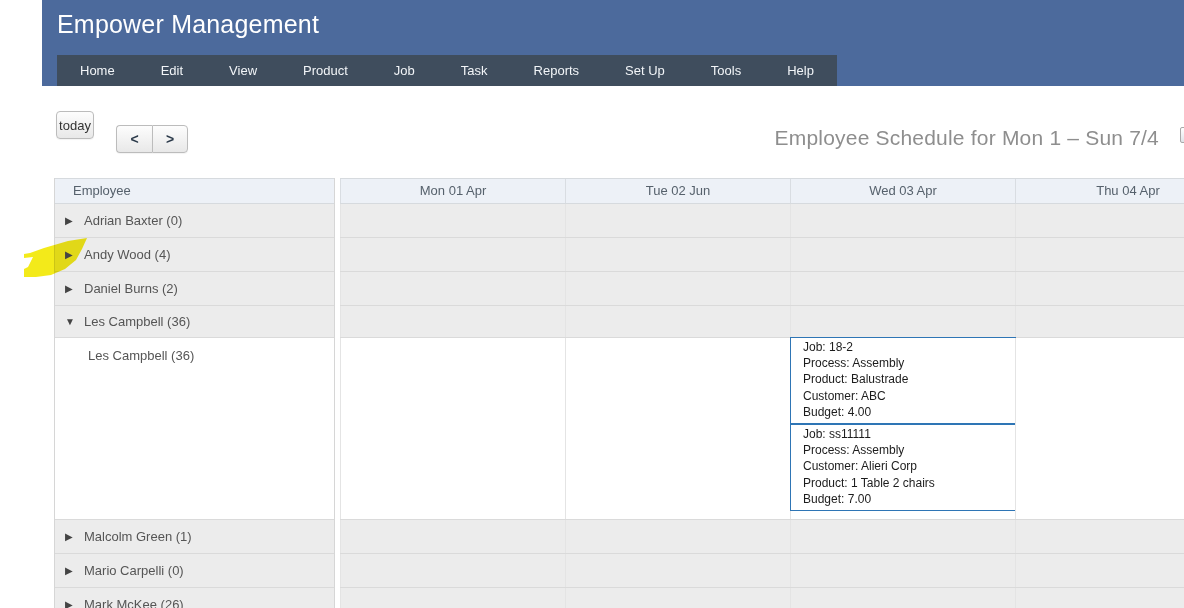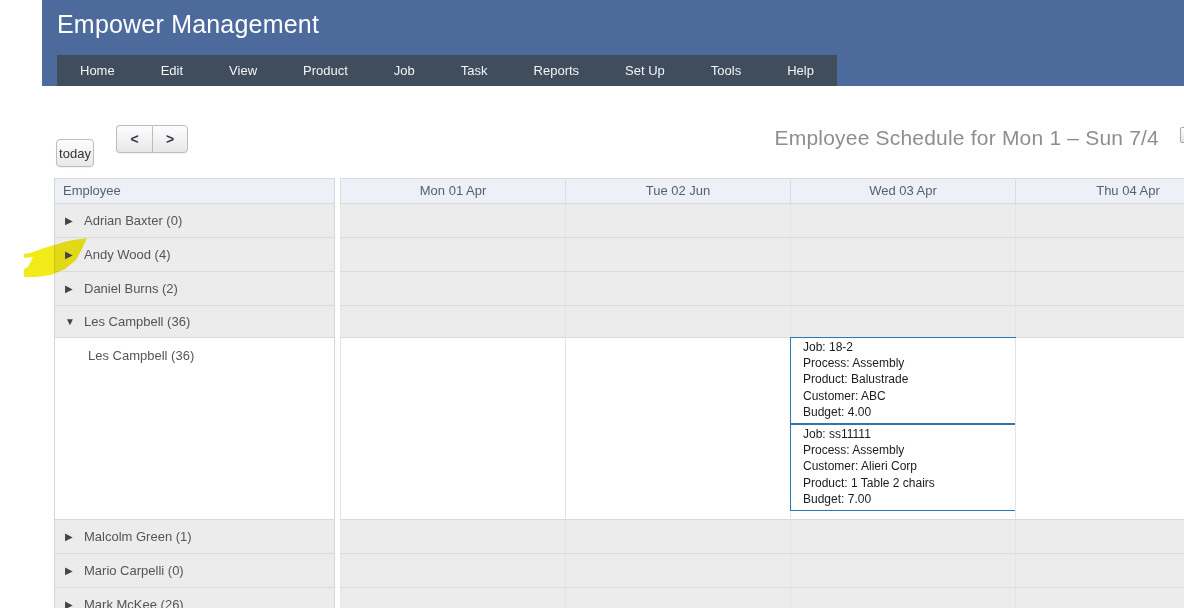--- a/index.html
+++ b/index.html
@@ -10,39 +10,39 @@
   
   .app-header { position:absolute; left:18px; top:0; width:1166px; height:86px; background:#4c6a9c; }
   .app-title { position:absolute; left:15px; top:10px; color:#ffffff; font-size:25px; font-weight:400; letter-spacing:0.2px; }
   .menu-bar { position:absolute; left:15px; bottom:0; display:flex; gap:0; }
   .menu-item { background:#3f4d5d; color:#f2f5f8; font-size:13px; height:31px; line-height:31px;
                padding:0 23px; cursor:pointer; white-space:nowrap; }
 
   
   .btn { border:1px solid #bcbcbc; border-radius:4px; background:linear-gradient(#fdfdfd,#e8e8e8);
          color:#333; font-size:13px; height:28px; cursor:pointer; box-shadow:0 1px 1px rgba(0,0,0,0.05); }
-  .today-btn { position:absolute; left:32px; top:139px; width:38px; }
+  .today-btn { position:absolute; left:32px; top:111px; width:38px; }
   .nav-group { position:absolute; left:92px; top:125px; display:flex; }
   .nav-btn { width:36px; font-size:14px; font-weight:700; color:#2b3a4a; }
   .nav-prev { border-radius:4px 0 0 4px; border-right:none; }
   .nav-next { border-radius:0 4px 4px 0; }
 
   .view-title-wrap { position:absolute; top:126px; right:12px; display:flex; align-items:flex-start; }
   .view-title { color:#8e8e8e; font-size:21px; font-weight:400; letter-spacing:0.2px; white-space:nowrap; }
   .help-btn { margin-left:21px; margin-top:1px; width:16px; height:16px; border:1px solid #a8a8a8; border-radius:2px;
               background:linear-gradient(#ffffff,#dfe3e8); color:#3a6ea5; font-size:11px; font-weight:700;
               line-height:14px; text-align:center; cursor:pointer; }
 
   
   .emp-col { position:absolute; left:30px; top:178px; width:281px; border-left:1px solid #d6d6d6; border-right:1px solid #d6d6d6; }
   .grid-col { position:absolute; left:316px; top:178px; width:900px; }
 
   .hdr-row { height:26px; background:#edf1f7; border-top:1px solid #d6dade; border-bottom:1px solid #d6dade;
              color:#56616c; font-size:13px; }
-  .emp-hdr { line-height:24px; padding-left:8px; }
+  .emp-hdr { line-height:24px; padding-left:18px; }
   .grid-hdr { display:flex; }
   .grid-hdr .hcell { width:225px; text-align:center; line-height:24px; border-left:1px solid #d9dde2; }
 
   .g-row { height:34px; background:#ececec; border-bottom:1px solid #dadada; display:flex; align-items:center;
            color:#555; font-size:13px; cursor:pointer; position:relative; }
   .g-row.short { height:32px; }
   .tri { display:inline-block; width:12px; margin-left:10px; margin-right:7px; font-size:10px; color:#444;
          position:relative; z-index:12; }
   .sub-row { height:182px; background:#ffffff; border-bottom:1px solid #dadada; color:#555; font-size:13px; }
   .sub-row .sub-label { padding:10px 0 0 33px; }

